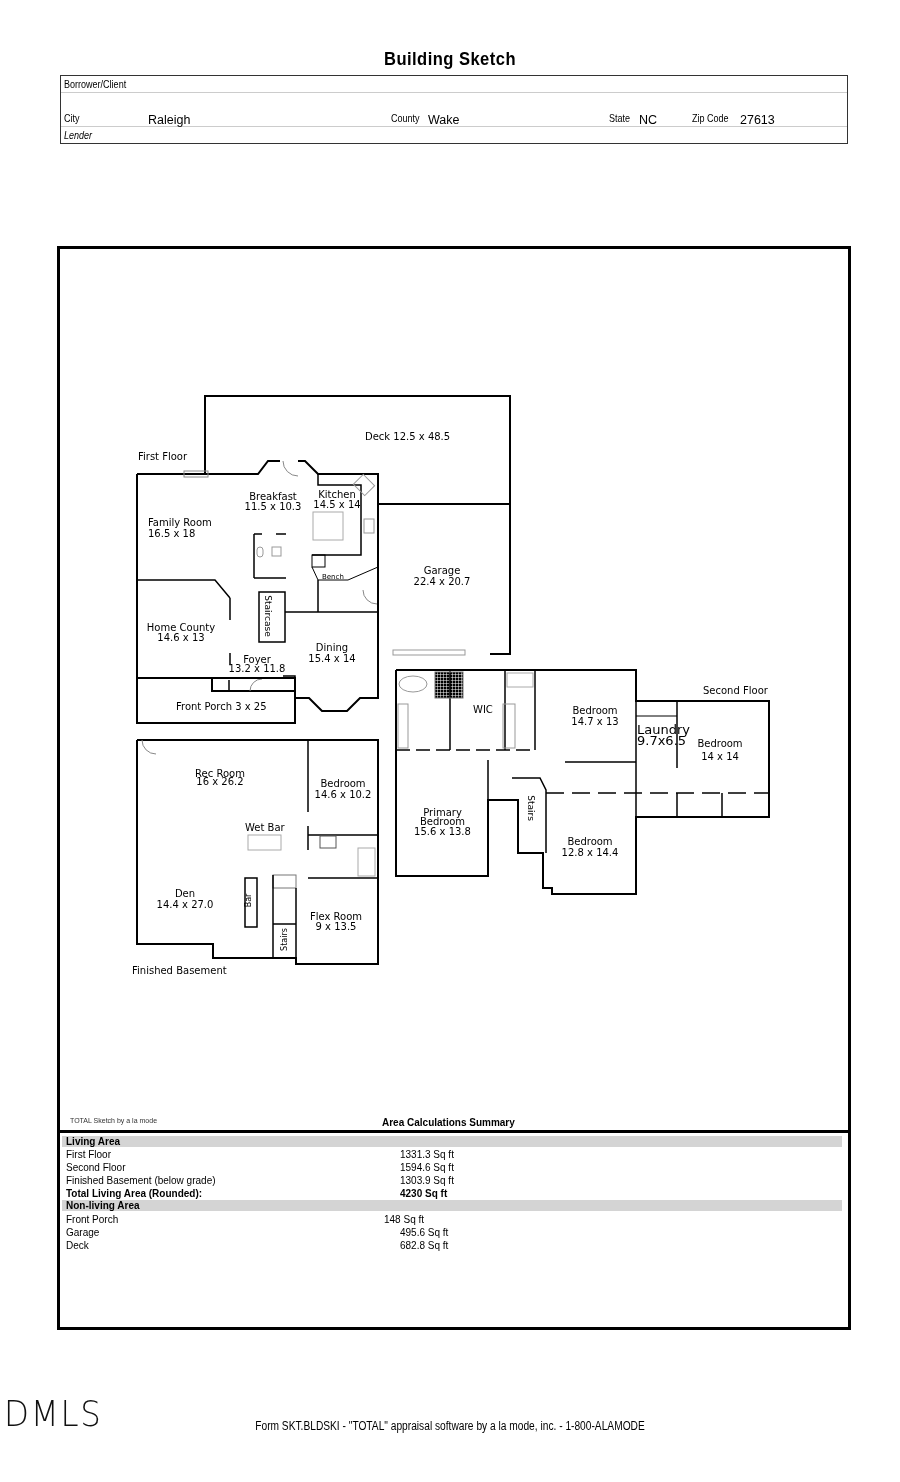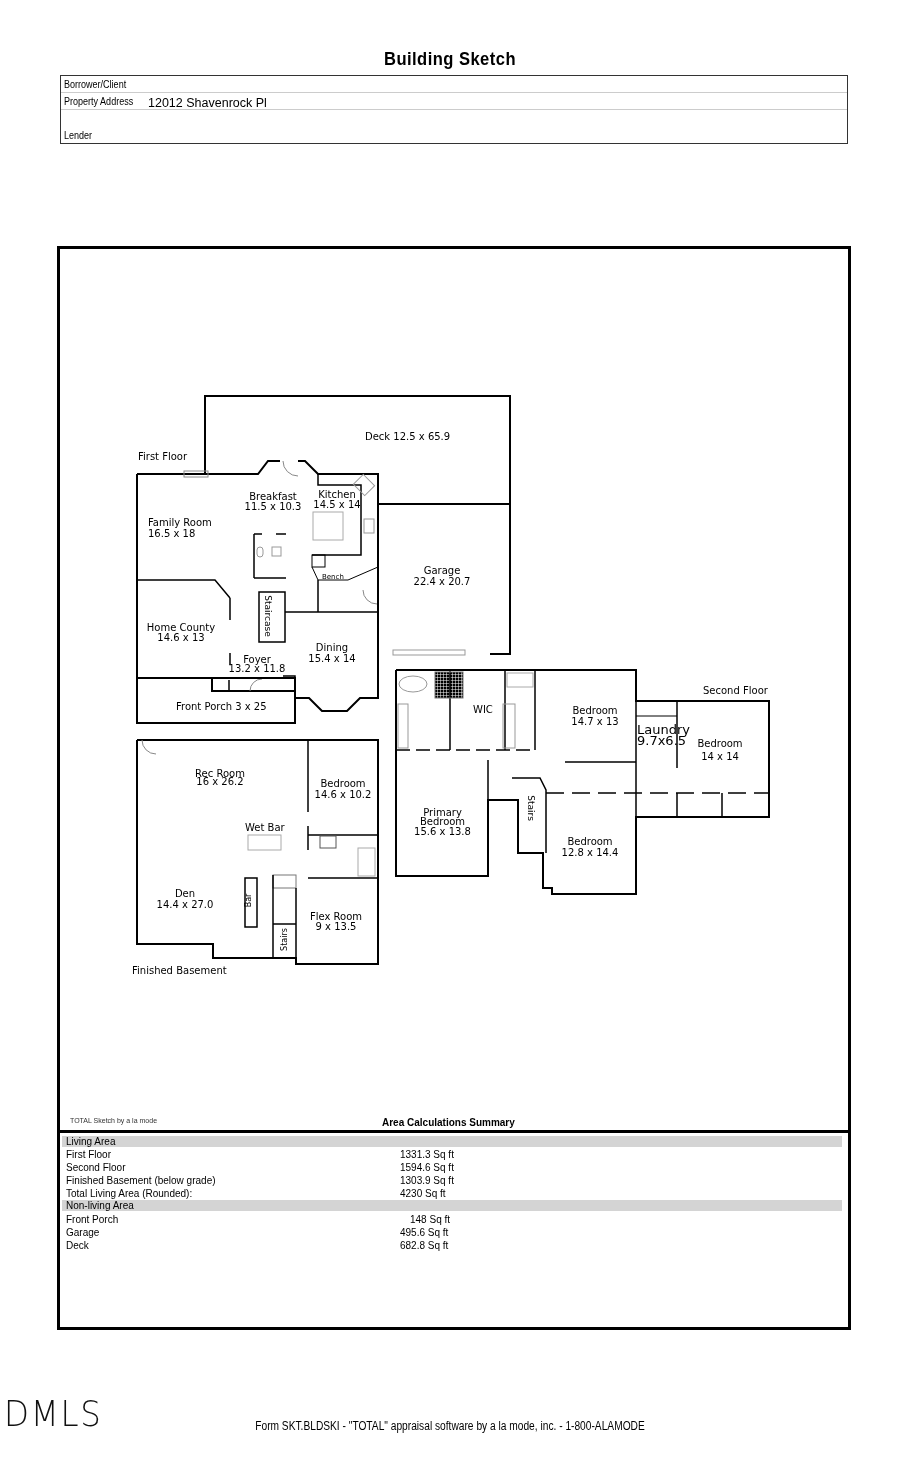--- a/index.html
+++ b/index.html
@@ -1,47 +1,53 @@
 <!DOCTYPE html>
 <html><head>
 <meta charset="utf-8">
 <style>
   html, body { margin:0; padding:0; background:#fff; }
   body { width:900px; height:1482px; position:relative; overflow:hidden; font-family:"Liberation Sans", sans-serif; color:#000; }
   .title { position:absolute; left:0; width:900px; top:49px; text-align:center; font-family:"Liberation Sans", sans-serif; font-weight:bold; font-size:18px; letter-spacing:0.5px; transform:scaleX(0.92); }
   .hdr { position:absolute; left:60px; top:75px; width:786px; height:67px; border:1px solid #333; }
   .hdr .row { position:absolute; left:0; right:0; height:16px; border-bottom:1px solid #ccc; font-size:11px; }
-  .hdr .row:last-child { border-bottom:none; }
+  .hdr .row:last-child { border-bottom:none;font-style:italic; }
   .hdr .lbl { position:absolute; font-family:"Liberation Sans Narrow","Liberation Sans", sans-serif; font-size:11px; transform:scaleX(0.82); transform-origin:left; top:2px; }
   .hdr .val { position:absolute; font-size:12.5px; top:3px; }
   .frame { position:absolute; left:57px; top:246px; width:788px; height:1078px; border:3px solid #000; box-sizing:content-box; }
   .plan { position:absolute; left:0; top:0; }
   .small { position:absolute; font-size:7px; color:#333; }
   .summary-title { position:absolute; left:382px; top:1117px; font-size:10px; font-weight:bold; }
   .sumline { position:absolute; left:57px; top:1130px; width:791px; height:3px; background:#000; }
   .band { position:absolute; left:62px; width:780px; height:11px; background:#d4d4d4; }
   .srow { position:absolute; left:66px; font-size:10px; }
   .sval { position:absolute; left:400px; font-size:10px; }
-  .b { font-weight:normal; }
+  .b { font-weight:bold; }
   .footer { position:absolute; top:1419px; left:0; width:900px; text-align:center; font-size:12px; transform:scaleX(0.85); }
   .dmls { position:absolute; left:4px; top:1393px; font-size:36px; font-weight:100; letter-spacing:2px; color:#111; font-family:"DejaVu Sans", sans-serif; transform:scaleX(0.9); transform-origin:left; }
 </style>
 </head>
 <body>
 
 <div class="title">Building Sketch</div>
 
 <div class="hdr">
   <div class="row" style="top:0">
     <span class="lbl" style="left:3px">Borrower/Client</span>
     <span class="val" style="left:87px"></span>
   </div>
-  <div class="row" style="top:17px">
-    <span class="lbl" style="left:3px">Property Address</span>
-    <span class="val" style="left:87px">12012 Shavenrock Pl</span>
+  <div class="row" style="top:34px">
+    <span class="lbl" style="left:3px">City</span>
+    <span class="val" style="left:87px">Raleigh</span>
+    <span class="lbl" style="left:330px">County</span>
+    <span class="val" style="left:367px">Wake</span>
+    <span class="lbl" style="left:548px">State</span>
+    <span class="val" style="left:578px">NC</span>
+    <span class="lbl" style="left:631px">Zip Code</span>
+    <span class="val" style="left:679px">27613</span>
   </div>
   <div class="row" style="top:51px">
     <span class="lbl" style="left:3px">Lender</span>
     <span class="val" style="left:87px"></span>
   </div>
 </div>
 
 <div class="frame"></div>
 
 <svg class="plan" width="900" height="1482" stroke="#000" fill="none" stroke-width="2">
@@ -140,21 +146,21 @@
       <rect width="1.5" height="1.5" fill="#aaa"></rect>
     </pattern>
   </defs>
 </svg>
 
 <div style="position:absolute;left:0;top:0;width:900px;height:1100px;font-family:'DejaVu Sans',sans-serif;font-size:10px;">
   <div style="position:absolute;left:138px;top:451px">First Floor</div>
   <div style="position:absolute;left:703px;top:685px">Second Floor</div>
   <div style="position:absolute;left:132px;top:965px">Finished Basement</div>
 
-  <div style="position:absolute;left:365px;top:431px"><span>Deck</span> <span>12.5 x 65.9</span></div>
+  <div style="position:absolute;left:365px;top:431px"><span>Deck</span> <span>12.5 x 48.5</span></div>
   <div style="position:absolute;left:232px;top:492px;width:82px;text-align:center;line-height:10px">
       <div>Breakfast</div>
       <div>11.5 x 10.3</div>
     </div>
   <div style="position:absolute;left:312px;top:490px;width:50px;text-align:center;line-height:10px">
       <div>Kitchen</div>
       <div>14.5 x 14</div>
     </div>
   <div style="position:absolute;left:148px;top:517px;width:80px;text-align:left;line-height:11px">
       <div>Family Room</div>
@@ -237,20 +243,20 @@
 <div class="sval" style="top:1162px">1594.6 Sq ft</div>
 <div class="srow" style="top:1175px">Finished Basement (below grade)</div>
 <div class="sval" style="top:1175px">1303.9 Sq ft</div>
 <div class="srow b" style="top:1188px">Total Living Area (Rounded):</div>
 <div class="sval b" style="top:1188px">4230 Sq ft</div>
 
 <div class="band" style="top:1200px"></div>
 <div class="srow b" style="top:1200px">Non-living Area</div>
 
 <div class="srow" style="top:1214px">Front Porch</div>
-<div class="sval" style="top:1214px;left:410px">148 Sq ft</div>
+<div class="sval" style="top:1214px;left:384px">148 Sq ft</div>
 <div class="srow" style="top:1227px">Garage</div>
 <div class="sval" style="top:1227px">495.6 Sq ft</div>
 <div class="srow" style="top:1240px">Deck</div>
 <div class="sval" style="top:1240px">682.8 Sq ft</div>
 
 <div class="dmls">DMLS</div>
 <div class="footer">Form SKT.BLDSKI - "TOTAL" appraisal software by a la mode, inc. - 1-800-ALAMODE</div>
 
 </body></html>

